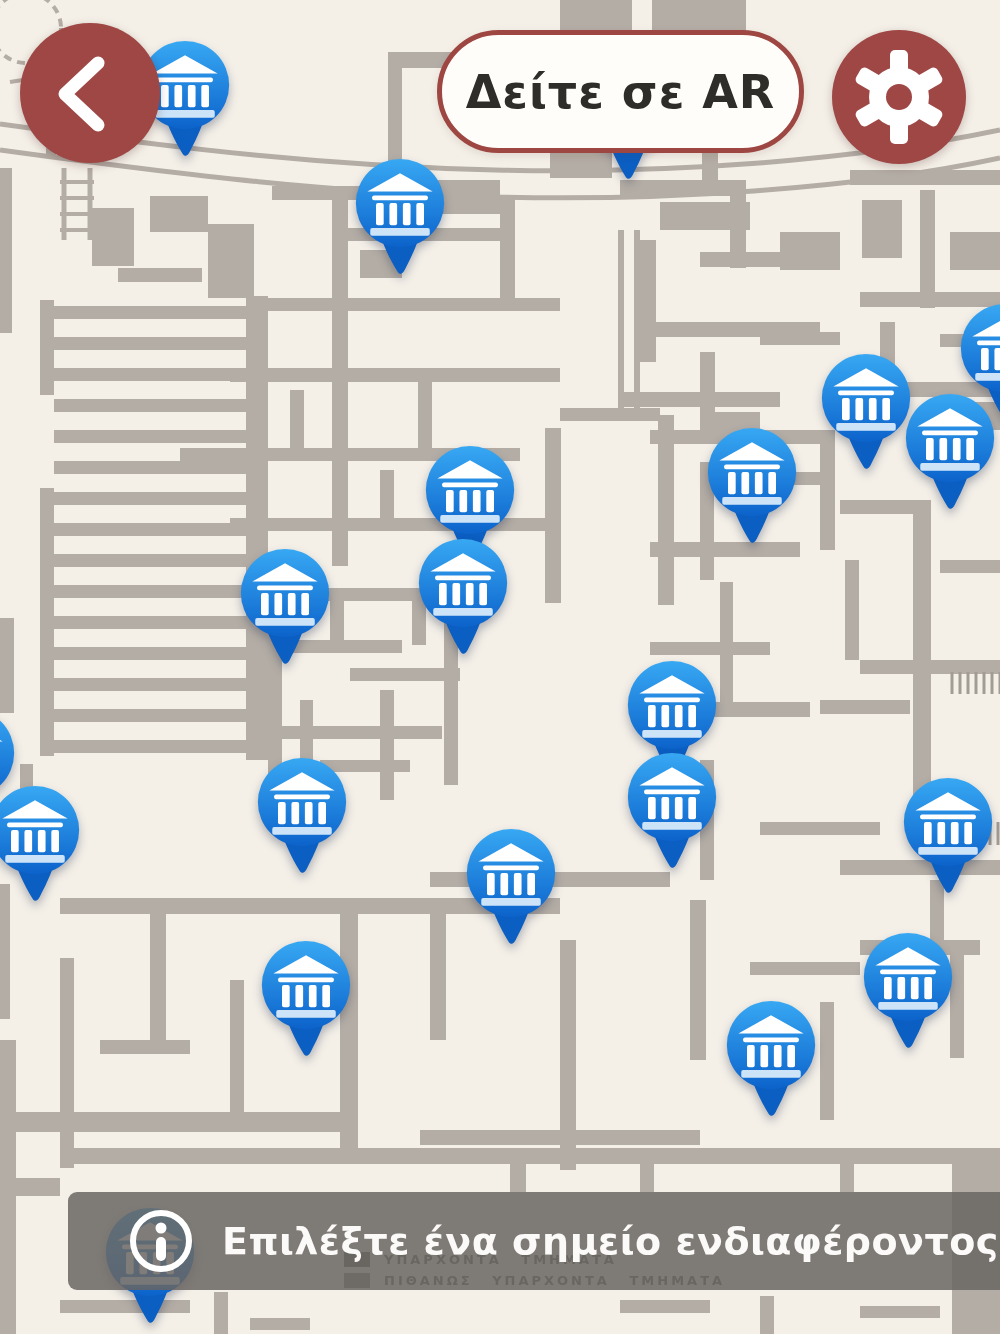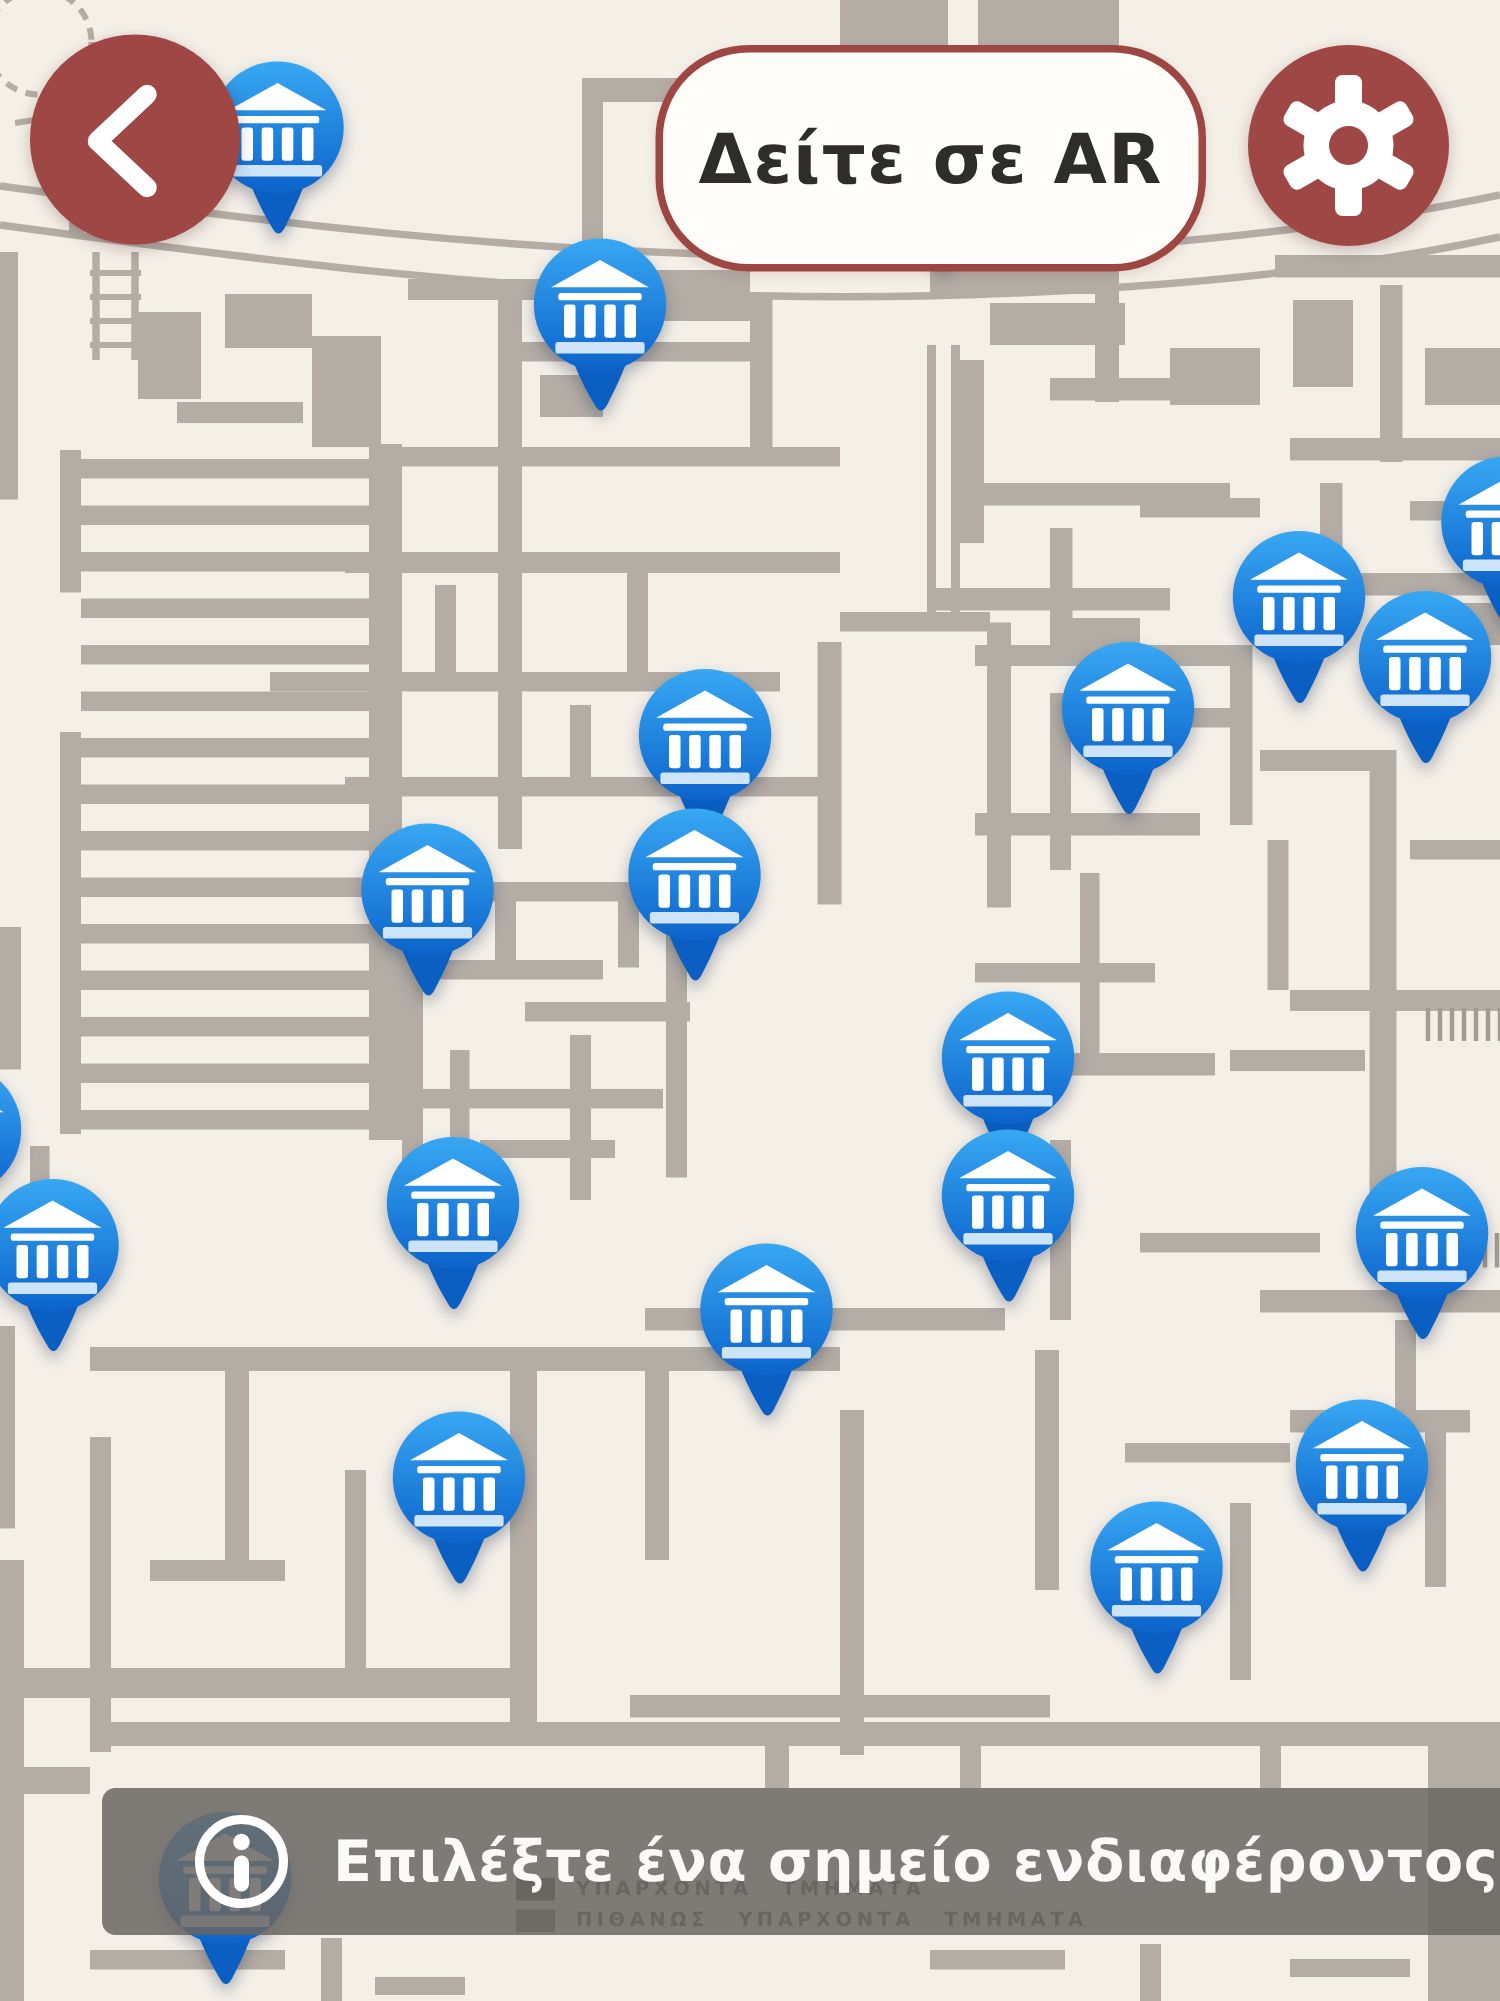--- a/index.html
+++ b/index.html
@@ -18,21 +18,21 @@
   .map-marker{position:absolute;width:96px;height:119px;
     filter:drop-shadow(0 5px 5px rgba(25,35,70,.33));}
   .map-marker svg{display:block;}
 
   
   .hdr{position:absolute;z-index:40;}
   .round-btn{border-radius:50%;background:#9e4745;display:flex;align-items:center;justify-content:center;
     box-shadow:0 3px 10px rgba(60,20,20,.25);cursor:pointer;}
   #back-btn{left:20px;top:23px;width:140px;height:140px;}
   #settings-btn{left:832px;top:30px;width:134px;height:134px;}
-  #ar-btn{left:437px;top:30px;width:367px;height:151px;border-radius:62px;background:#fffdfa;
+  #ar-btn{left:437px;top:30px;width:367px;height:123px;border-radius:62px;background:#fffdfa;
     border:5px solid #9e4642;box-sizing:border-box;display:flex;align-items:center;justify-content:center;
     cursor:pointer;box-shadow:0 3px 8px rgba(80,40,40,.12);}
   #ar-btn .ar-label{font-size:46px;font-weight:bold;color:#2f2d2a;letter-spacing:1px;}
 
   
   #hint-banner{position:absolute;z-index:40;left:68px;top:1192px;width:964px;height:98px;
     background:rgba(104,101,97,.85);border-radius:9px;display:flex;align-items:center;
     padding-left:58px;box-sizing:border-box;gap:26px;}
   #hint-banner .hint-text{color:#fbfaf8;font-size:38px;font-weight:bold;letter-spacing:.5px;white-space:nowrap;}
 </style>

